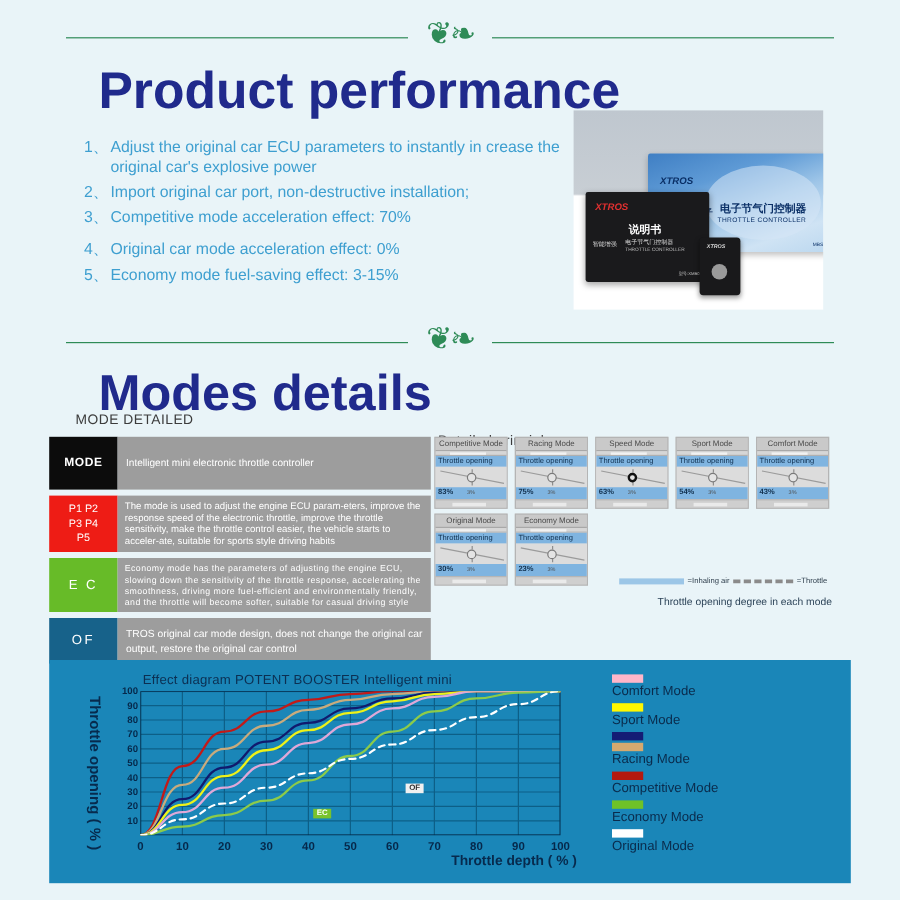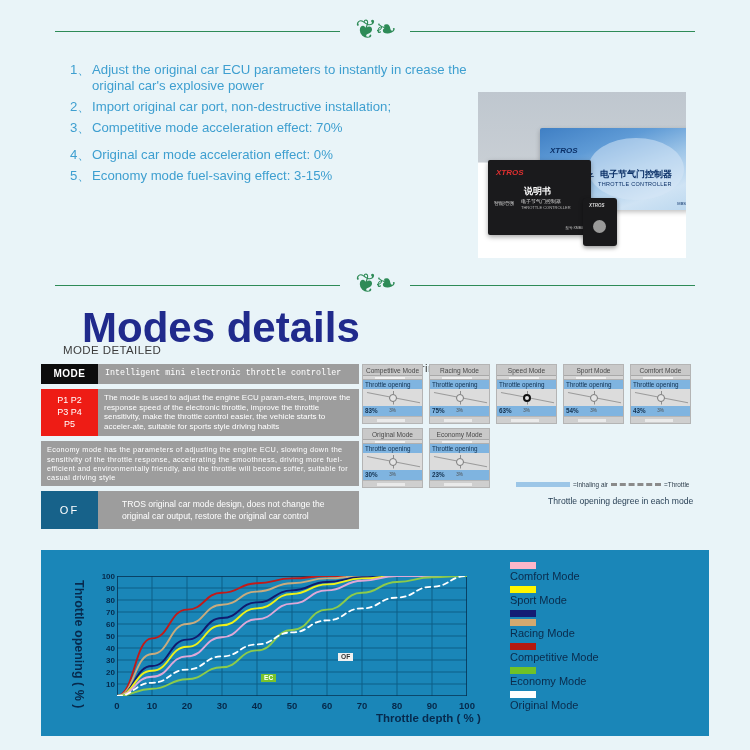--- a/index.html
+++ b/index.html
@@ -94,27 +94,27 @@
   .mode-row { display:flex; margin-bottom:5px; }
   .mode-key {
     width: 57px; flex:0 0 57px; display:flex; align-items:center; justify-content:center;
     color:#fff; font-size:9px; text-align:center;
   }
   .mode-desc {
     flex:1 1 auto; background:#9d9d9d; color:#ffffff;
     padding:4px 6px; font-size:7.6px; line-height:9.6px;
   }
   #row-mode .mode-key { background:#0c0c0c; font-size:10px; font-weight:bold; letter-spacing:.5px; padding:4px 0;}
-  #row-mode .mode-desc { background:#9d9d9d; font-size:8.4px; padding:5px 7px;font-family:Liberation Mono, monospace; }
+  #row-mode .mode-desc { background:#9d9d9d; font-size:8.4px; padding:17px 7px; }
   #row-p .mode-key { background:#ee1c15; padding:5px 2px; line-height:12px; font-size:9px; }
   #row-p .mode-desc { font-size:8px; line-height:9.9px; }
   #row-ec .mode-key { background:#67bb28; font-size:11px; letter-spacing:2px; }
   #row-ec .mode-desc { font-size:7.3px; line-height:9.3px; letter-spacing:.35px; }
   #row-of .mode-key { background:#17628a; font-size:11px; letter-spacing:2px; }
-  #row-of .mode-desc { font-size:8.6px; line-height:12px; padding:7px 24px; }
+  #row-of .mode-desc { font-size:8.6px; line-height:12px; padding:7px 7px; }
 
   
   .cards-row { position:absolute; display:flex; gap:6px; }
   #cards-row-1 { left:362px; top:364px; }
   #cards-row-2 { left:362px; top:428px; }
   .mode-card { width:61px; background:#c9c9c9; border:1px solid #b4b4b4; }
   .mc-title {
     background:#c9c9c9; color:#4a4a4a; font-size:6.6px; text-align:center;
     padding:2px 0 1px; border-bottom:1px solid #a8a8a8;
   }
@@ -196,20 +196,21 @@
 <body>
 
 <div id="section-product">
 
   <div class="ornament-row">
     <div class="orn-line" style="left:55px; width:285px;"></div>
     <div class="orn-line" style="right:55px; width:285px;"></div>
     <div class="orn-glyph">❦❧</div>
   </div>
 
+  <div class="big-title">Product performance</div>
 
   <div class="bullets">
     <div class="bullet">
       <span class="num">1、</span>
       <span class="txt">Adjust the original car ECU parameters to instantly in crease the original car's explosive power</span>
     </div>
     <div class="bullet">
       <span class="num">2、</span>
       <span class="txt">Import original car port, non-destructive installation;</span>
     </div>
@@ -270,20 +271,21 @@
     <div class="mode-key">MODE</div>
     <div class="mode-desc">Intelligent mini electronic throttle controller</div>
   </div>
   <div class="mode-row" id="row-p">
     <div class="mode-key" style="white-space:pre-line;">P1  P2
 P3  P4
 P5</div>
     <div class="mode-desc">The mode is used to adjust the engine ECU param-eters, improve the response speed of the electronic throttle, improve the throttle sensitivity, make the throttle control easier, the vehicle starts to acceler-ate, suitable for sports style driving habits</div>
   </div>
   <div class="mode-row" id="row-ec">
+    <div class="mode-key">E C</div>
     <div class="mode-desc">Economy mode has the parameters of adjusting the engine ECU, slowing down the sensitivity of the throttle response, accelerating the smoothness, driving more fuel-efficient and environmentally friendly, and the throttle will become softer, suitable for casual driving style</div>
   </div>
   <div class="mode-row" id="row-of">
     <div class="mode-key">OF</div>
     <div class="mode-desc">TROS   original car mode design, does not change the original car output, restore the original car control</div>
   </div>
 </div>
 
 <div class="cards-row" id="cards-row-1">
     <div class="mode-card">
@@ -401,20 +403,21 @@
     <span>=Inhaling air</span>
     <span class="pl-swatch-dash"></span>
     <span>=Throttle</span>
   </div>
 </div>
 <div id="principle-caption">
   <div>Throttle opening degree in each mode</div>
 </div>
 
 <div id="chart-panel">
+  <div id="chart-title">Effect diagram  POTENT BOOSTER  Intelligent mini</div>
   <div id="chart-ylabel">Throttle opening ( % )</div>
   <div id="chart-xlabel">Throttle depth ( % )</div>
   <div class="plot-wrap">
     <svg id="plot-svg" width="350" height="120" viewBox="0 0 350 120">
         <rect x="0" y="0" width="350" height="120" fill="#1a86b8"></rect>
         <line x1="0" y1="0" x2="0" y2="120" stroke="#0d5f87" stroke-width="1"></line>
         <line x1="35" y1="0" x2="35" y2="120" stroke="#0d5f87" stroke-width="1"></line>
         <line x1="70" y1="0" x2="70" y2="120" stroke="#0d5f87" stroke-width="1"></line>
         <line x1="105" y1="0" x2="105" y2="120" stroke="#0d5f87" stroke-width="1"></line>
         <line x1="140" y1="0" x2="140" y2="120" stroke="#0d5f87" stroke-width="1"></line>

